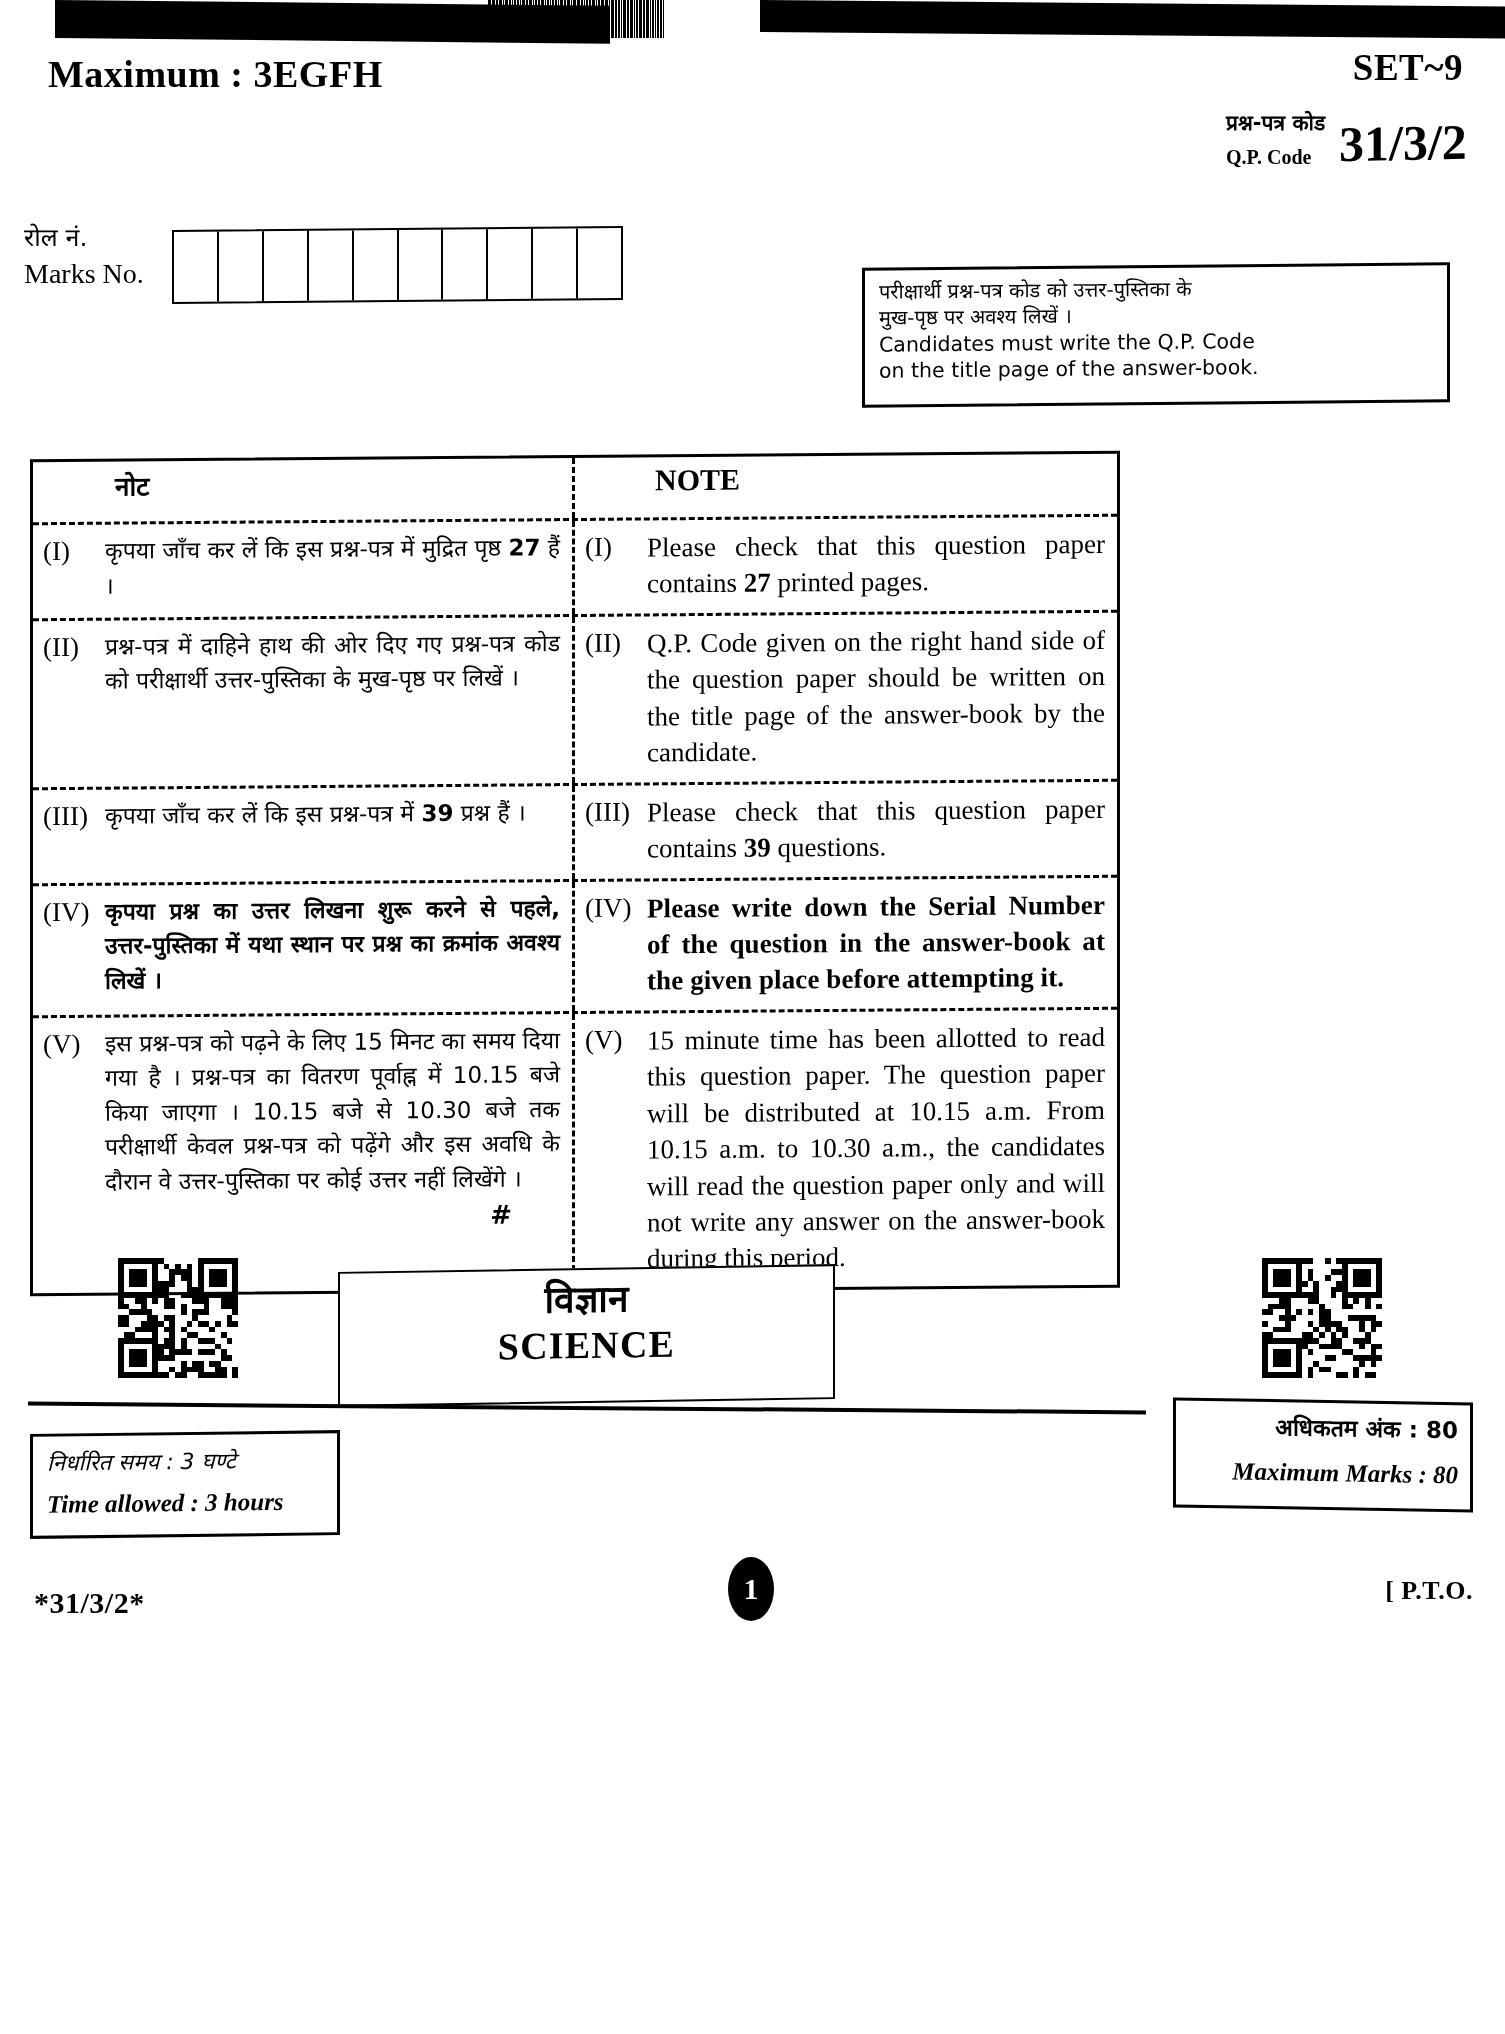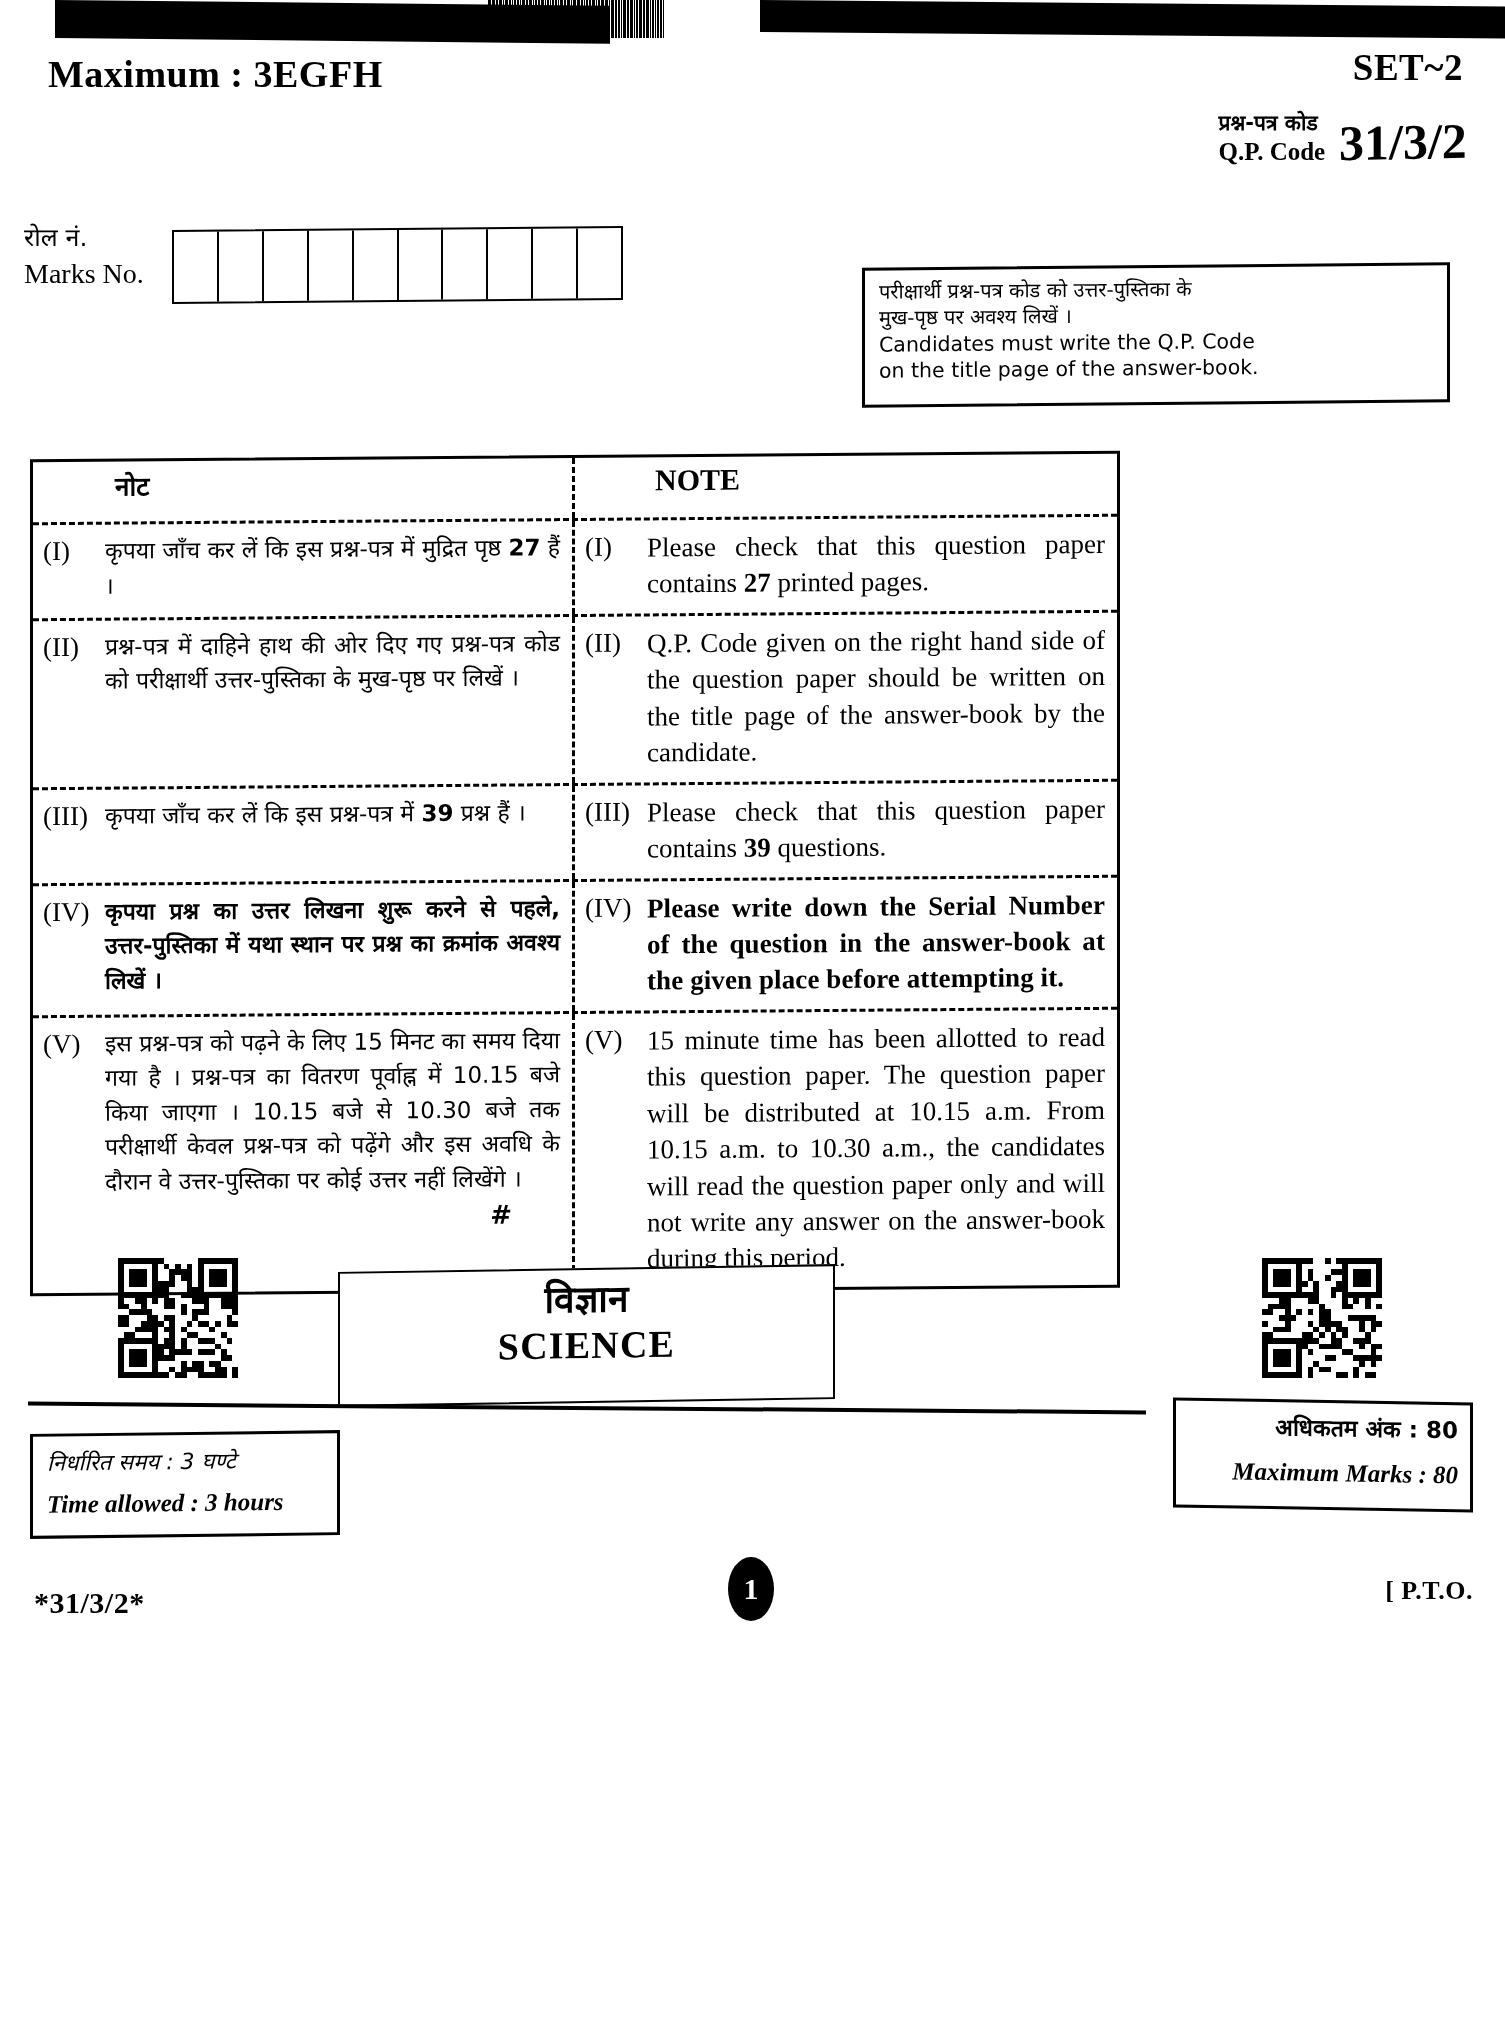--- a/index.html
+++ b/index.html
@@ -76,24 +76,24 @@
     line-height: 1.12;
     padding-bottom: 6px;
   }
   #qp-code-hindi {
     font-family: "DejaVu Sans", sans-serif;
     font-size: 21px;
     font-weight: bold;
     white-space: nowrap;
   }
   #qp-code-english {
-    font-size: 25px;
-    font-weight: bold;
-    white-space: nowrap;
-    margin-top: 2px;
+    font-size: 20px;
+    font-weight: bold;
+    white-space: nowrap;
+    margin-top: 10px;
   }
   #qp-code-value {
     font-size: 50px;
     font-weight: bold;
     letter-spacing: 0px;
     white-space: nowrap;
     transform: skewY(-1.2deg);
   }
 
   
@@ -419,21 +419,21 @@
     <i style="width: 3px;"></i>
     <i style="width: 1.6px;"></i>
     <i style="width: 1.6px;"></i>
     <i style="width: 1.6px;"></i>
     <i style="width: 1.6px;"></i>
     <i style="width: 1.6px;"></i>
     <i style="width: 1.6px;"></i>
   </div>
 
 <div id="series-label">Maximum : 3EGFH</div>
-<div id="set-label">SET~2</div>
+<div id="set-label">SET~9</div>
 
 <div id="qp-code-group">
   <div id="qp-code-labels">
     <div id="qp-code-hindi">प्रश्न-पत्र कोड</div>
     <div id="qp-code-english">Q.P. Code</div>
   </div>
   <div id="qp-code-value">31/3/2</div>
 </div>
 
 <div id="roll-no-label">

